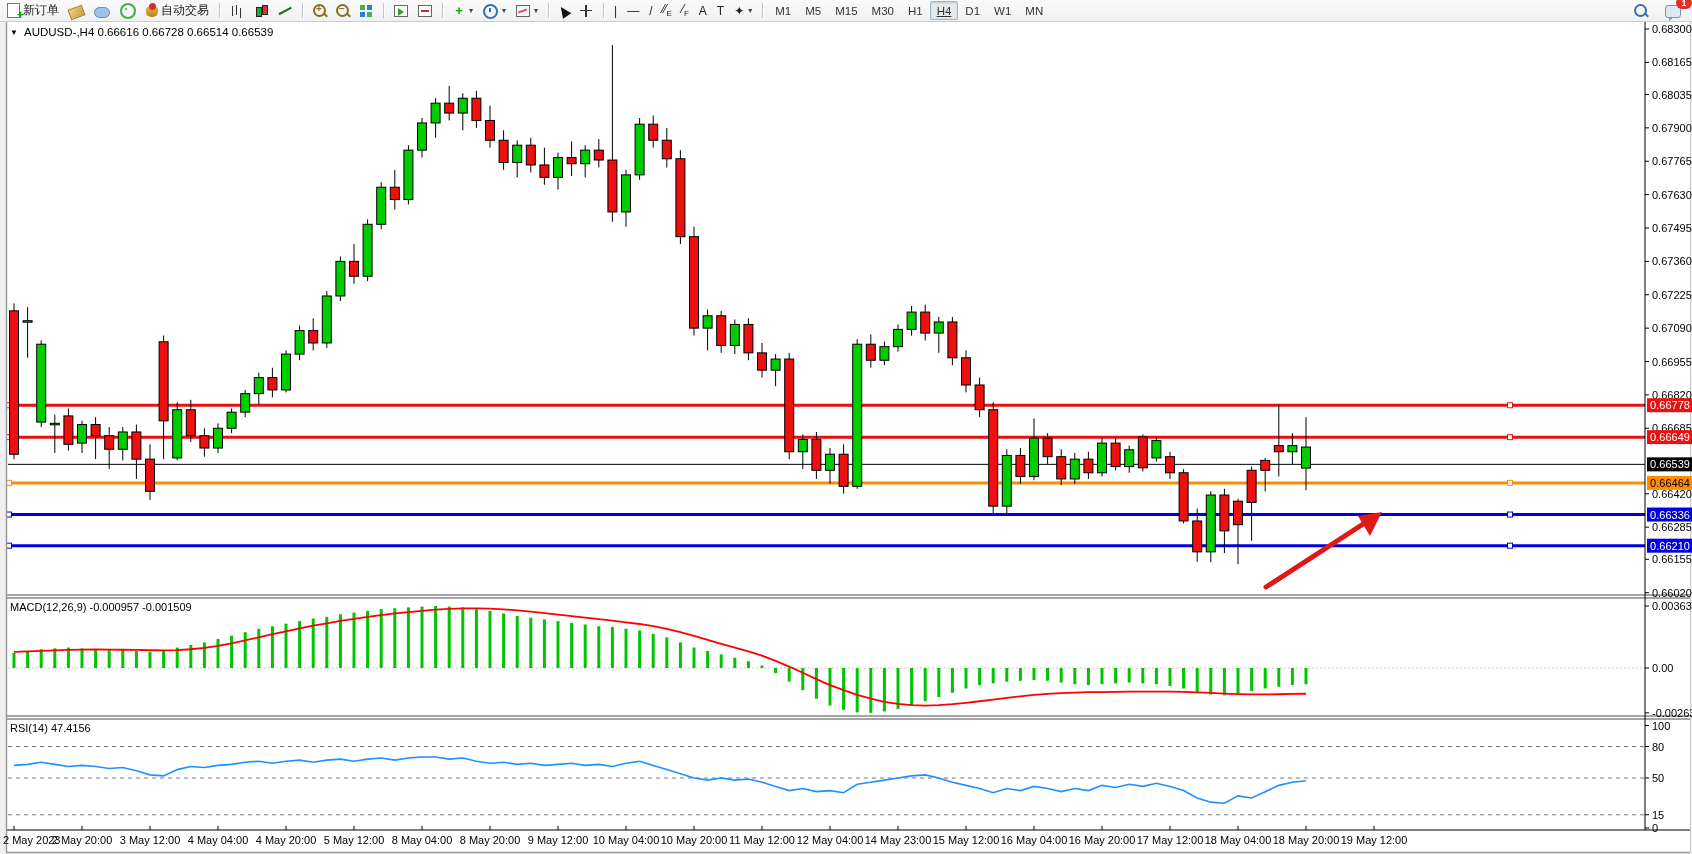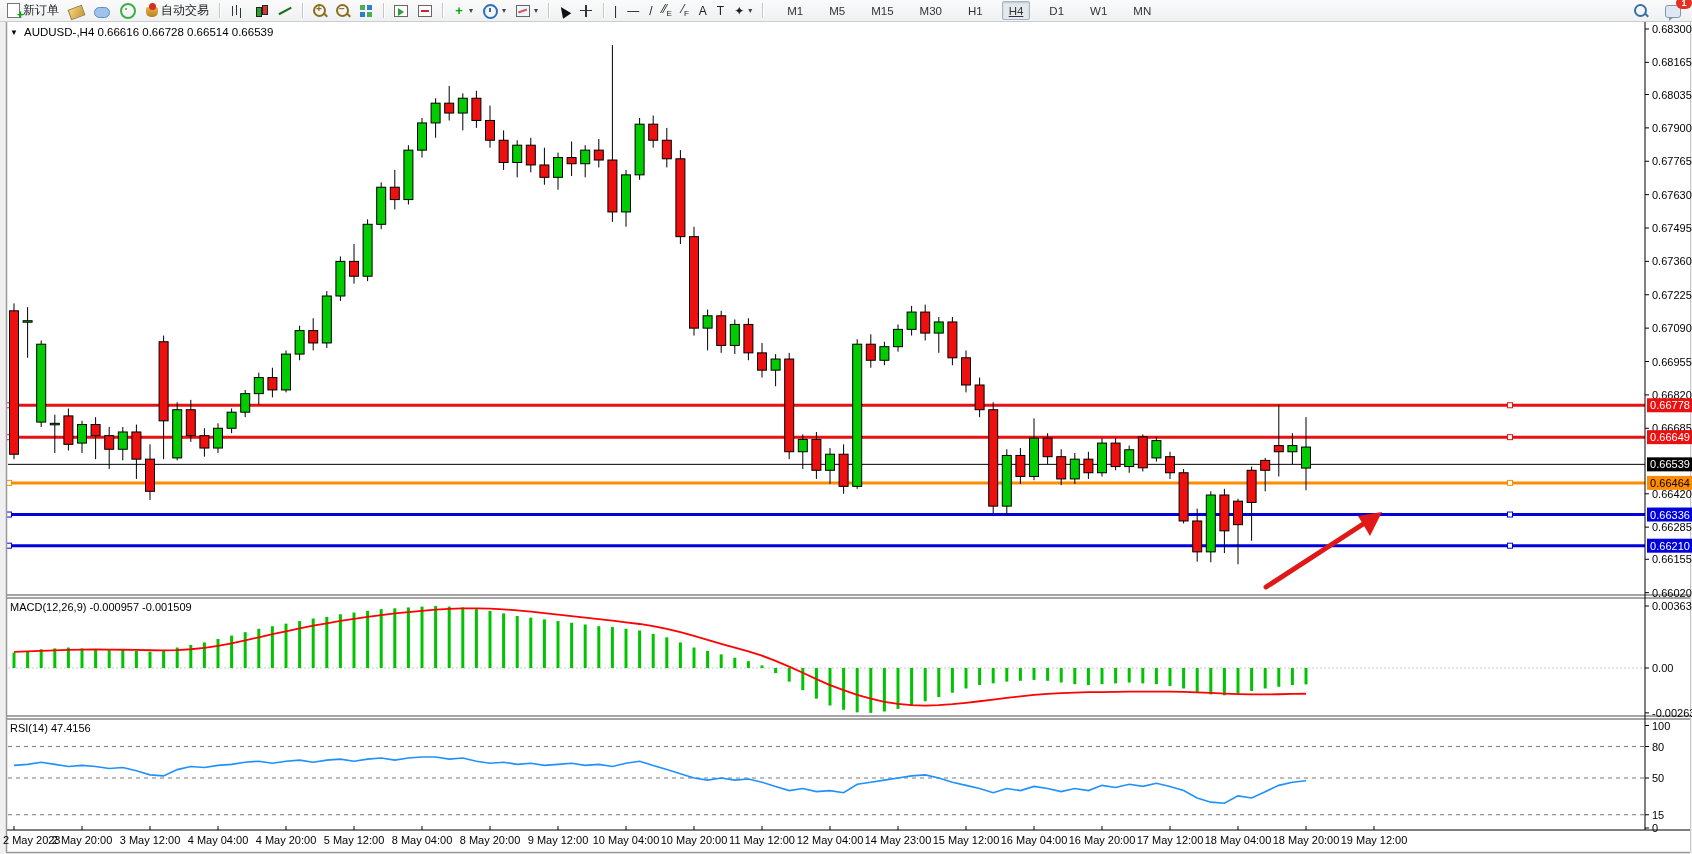--- a/index.html
+++ b/index.html
@@ -47,21 +47,21 @@
   .ic-clock::after{content:"";position:absolute;left:4px;top:2px;width:1.5px;height:4px;background:#2f6fb4;}
   .ic-chart-t{width:12px;height:10px;border:1px solid #666;background:#eef6ff;margin-top:1px;}
   .ic-chart-t::after{content:"";position:absolute;left:1px;top:4px;width:9px;height:1.5px;background:#d55;transform:rotate(-20deg);}
   .ic-cursor{width:0;height:0;border-left:5px solid transparent;border-right:5px solid transparent;border-bottom:11px solid #111;transform:rotate(-35deg);margin-top:1px;}
   .ic-crosshair::before{content:"";position:absolute;left:6px;top:1px;width:1.5px;height:12px;background:#333;}
   .ic-crosshair::after{content:"";position:absolute;left:1px;top:6px;width:12px;height:1.5px;background:#333;}
   .gl{font-size:12px;color:#222;}
   .gl .sub{font-size:8px;vertical-align:sub;}
   .ic-chat{width:14px;height:11px;background:#dfe8f2;border:1px solid #7d96b5;border-radius:3px;margin-top:1px;}
   .ic-chat::after{content:"";position:absolute;left:3px;bottom:-4px;width:0;height:0;border-top:4px solid #7d96b5;border-right:5px solid transparent;}
-  .tf-btn{padding:0 6px;font-size:11.5px;color:#333;margin-left:12px;}
+  .tf-btn{padding:0 6px;font-size:11.5px;color:#333;}
   
   #chart-window{position:absolute;left:0;top:22px;width:1692px;height:832px;background:#fff;}
   svg text{font-family:"Liberation Sans",sans-serif;}
 </style>
 </head>
 <body>
 
 <div id="toolbar">
     <div class="tb-group">
       <button class="tb-btn">

